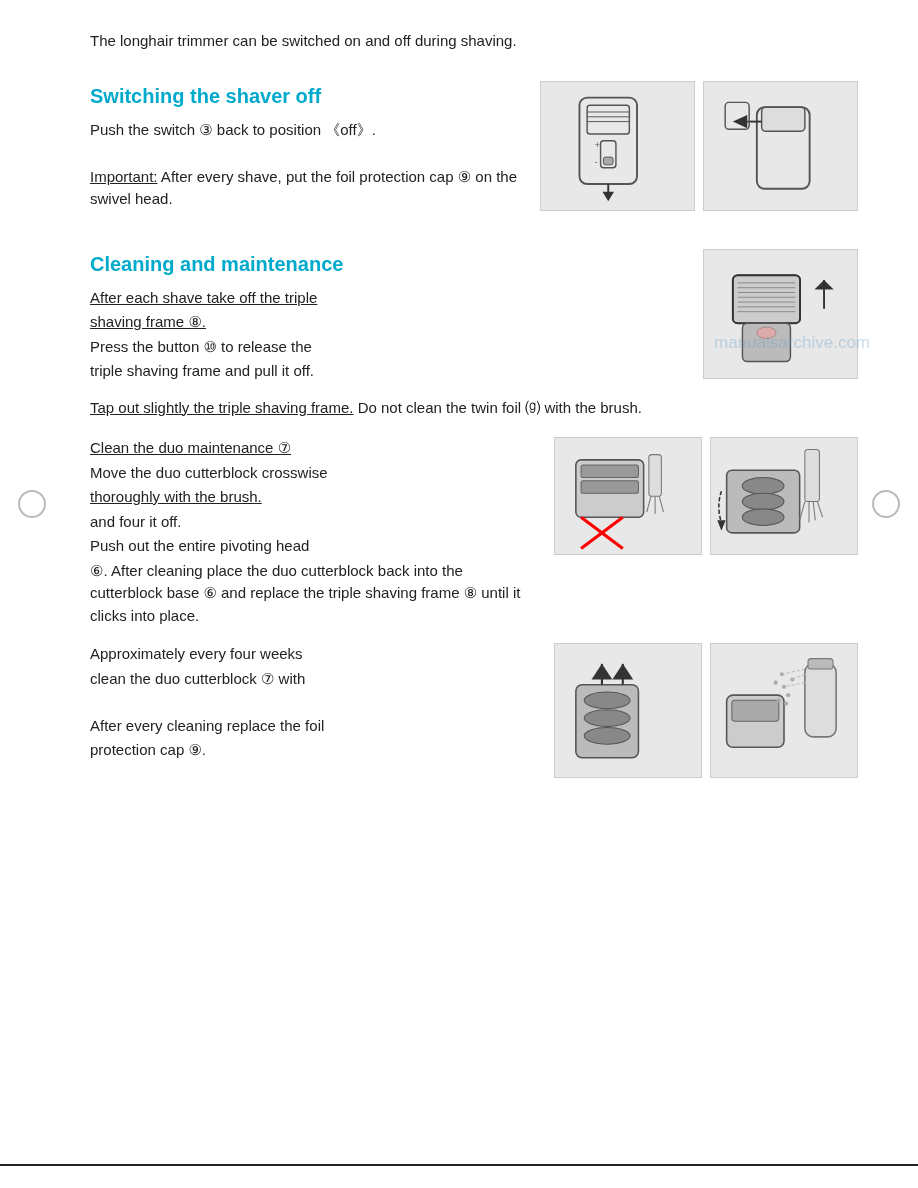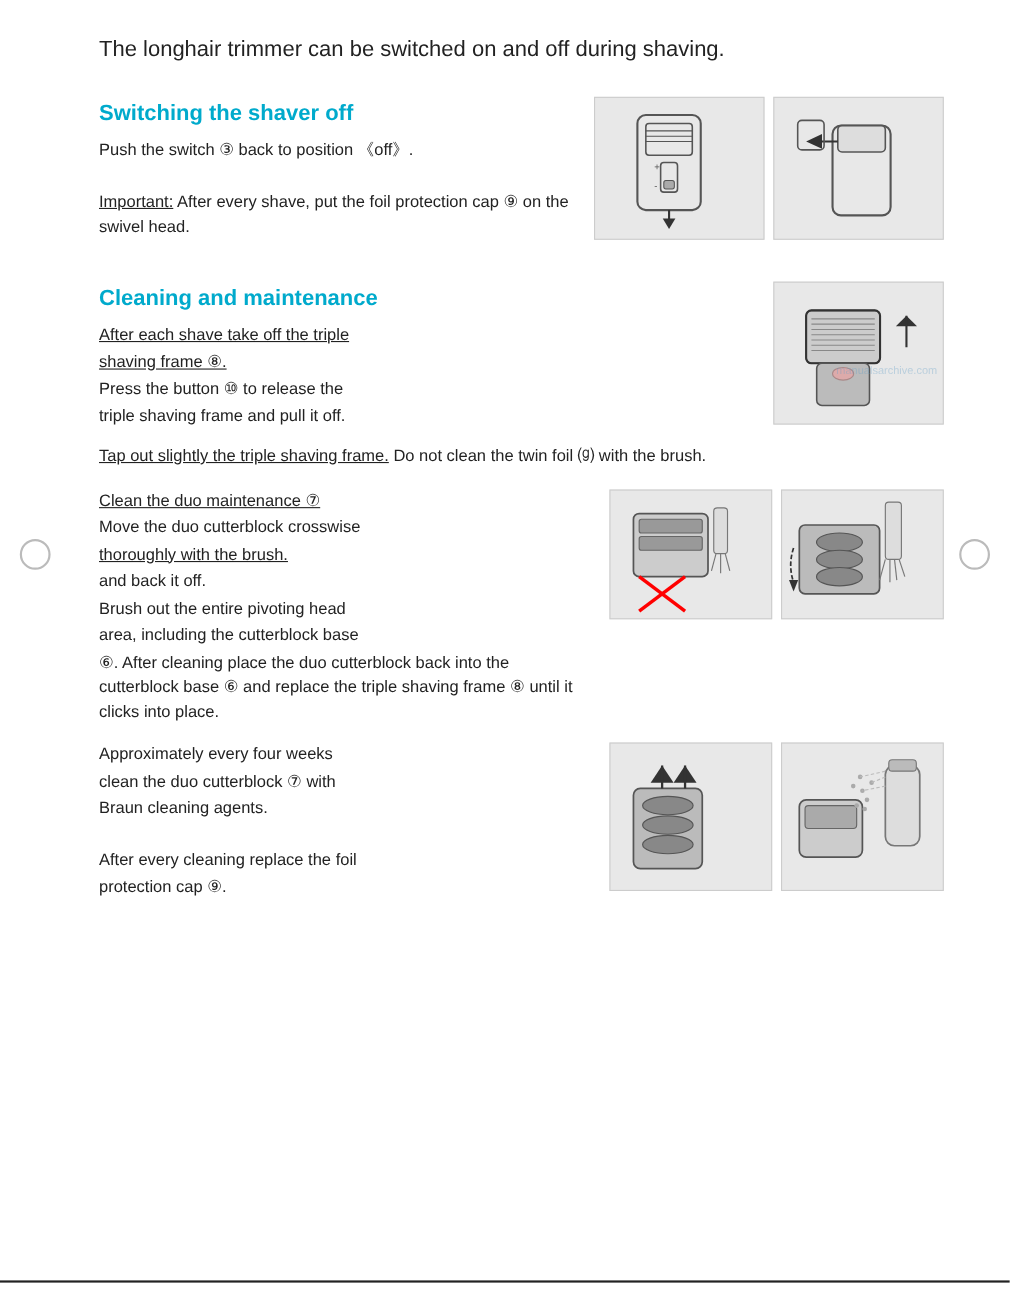--- a/index.html
+++ b/index.html
@@ -9,21 +9,21 @@
       line-height: 1.5;
       color: #222;
       background: #fff;
       width: 918px;
       min-height: 1188px;
       padding: 30px 60px 40px 90px;
       position: relative;
     }
     .intro-text {
       margin-bottom: 28px;
-      font-size: 20px;
+      font-size: 15px;
     }
     .section-title {
       color: #00aacc;
       font-size: 20px;
       font-weight: bold;
       margin-bottom: 8px;
     }
     .section {
       margin-bottom: 18px;
     }
@@ -57,24 +57,24 @@
       height: 90%;
     }
     .underline {
       text-decoration: underline;
       text-align: center;
     }
     p { margin-bottom: 2px; }
     .separator { height: 18px; }
     .watermark {
       position: absolute;
-      right: 66px;
+      right: 48px;
       top: 330px;
       color: rgba(100,160,200,0.35);
-      font-size: 10px;
+      font-size: 17px;
       transform: rotate(0deg);
       pointer-events: none;
       white-space: nowrap;
       text-align: center;
     }
     .left-circle {
       position: absolute;
       left: 18px;
       top: 490px;
       width: 28px;
@@ -225,23 +225,22 @@
 
   <div class="two-col">
     <div class="text-col">
       <p>
         <span class="underline">Clean the duo maintenance ⑦</span>
       </p>
       <p>Move the duo cutterblock crosswise</p>
       <p>
         <span class="underline">thoroughly with the brush.</span>
       </p>
-      <p>and back it off.</p>
-      <p>Brush out the entire pivoting head</p>
-      <p>area, including the cutterblock base</p>
+      <p>and four it off.</p>
+      <p>Push out the entire pivoting head</p>
       <p>
         <span>⑥</span><span>.  After cleaning place the duo cutterblock back into the cutterblock base ⑥ and replace the triple shaving frame ⑧ until it clicks into place.</span>
       </p>
     </div>
     <div class="img-col">
 
       <div class="img-sm">
         <svg viewBox="0 0 140 110" xmlns="http://www.w3.org/2000/svg">
 
           <rect x="20" y="20" width="65" height="55" rx="5" fill="#ccc" stroke="#555" stroke-width="1.5"></rect>
@@ -281,21 +280,20 @@
       </div>
     </div>
   </div>
 
   <div class="separator" style="height:14px;"></div>
 
   <div class="two-col">
     <div class="text-col">
       <p>Approximately every four weeks</p>
       <p>clean the duo cutterblock ⑦ with</p>
-      <p>Braun cleaning agents.</p>
       <br>
       <p>After every cleaning replace the foil</p>
       <p>protection cap ⑨.</p>
     </div>
     <div class="img-col">
 
       <div class="img-sm-tall">
         <svg viewBox="0 0 140 130" xmlns="http://www.w3.org/2000/svg">
 
           <rect x="20" y="40" width="60" height="70" rx="6" fill="#bbb" stroke="#555" stroke-width="1.5"></rect>

